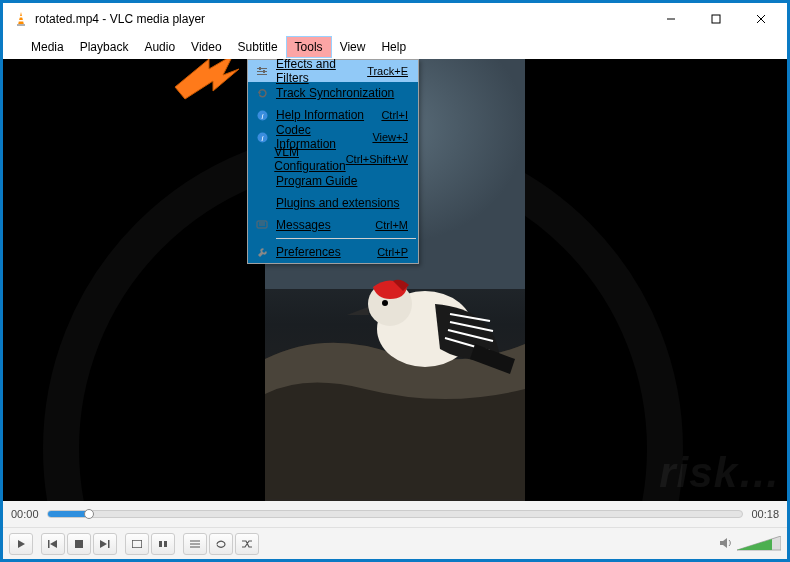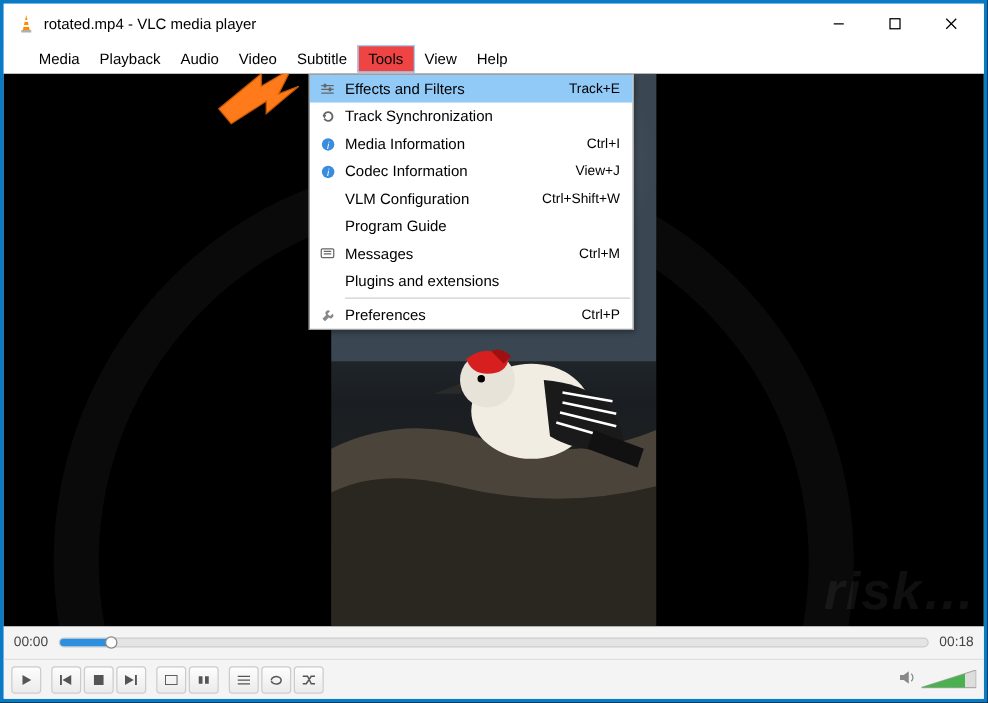--- a/index.html
+++ b/index.html
@@ -7,26 +7,26 @@
     .window { width: 100%; height: 100%; background: #fff; display: flex; flex-direction: column; }
     
     .titlebar { height: 32px; display: flex; align-items: center; padding: 0 4px; background: #fff; }
     .titlebar .vlc-icon { width: 16px; height: 16px; margin: 0 6px; }
     .titlebar .title { flex: 1; font-size: 12px; color: #000; }
     .tb-controls { display: flex; }
     .tb-btn { width: 45px; height: 28px; display: flex; align-items: center; justify-content: center; }
     
     .menubar { height: 24px; display: flex; align-items: center; padding: 0 20px; background: #fff; font-size: 12px; }
     .menu-item { padding: 3px 8px; cursor: default; }
-    .menu-item.active { background: #ef4444; border: 1px solid #99d1ff; }
+    .menu-item.active { background: #fca5a5; border: 1px solid #99d1ff; }
     
     .video-area { flex: 1; background: #000; position: relative; overflow: hidden; display: flex; justify-content: center; align-items: flex-start; }
     .video-content { width: 260px; height: 100%; background: linear-gradient(to bottom, #4a5d6a 0%, #4a5d6a 15%, #2a3238 35%, #1a1e22 60%, #2a2622 100%); position: relative; }
     
-    .dropdown { position: absolute; top: 0; left: 244px; width: 260px; background: #ffffff; border: 1px solid #a0a0a0; box-shadow: 2px 2px 4px rgba(0,0,0,0.3); z-index: 100; }
+    .dropdown { position: absolute; top: 0; left: 244px; width: 172px; background: #0369a1; border: 1px solid #a0a0a0; box-shadow: 2px 2px 4px rgba(0,0,0,0.3); z-index: 100; text-decoration: underline; }
     .dd-item { display: flex; align-items: center; height: 22px; font-size: 12px; padding-right: 10px; }
     .dd-item.highlighted { background: #91c9f7; }
     .dd-icon { width: 28px; display: flex; justify-content: center; align-items: center; }
     .dd-label { flex: 1; color: #000; }
     .dd-shortcut { color: #000; font-size: 11px; }
     .dd-sep { height: 1px; background: #d0d0d0; margin: 2px 2px 2px 28px; }
     
     .arrow-annotation { position: absolute; top: -12px; left: 162px; z-index: 200; }
     
     .seek-bar { height: 26px; background: #f4f4f4; display: flex; align-items: center; padding: 0 8px; font-size: 11px; color: #444; }
@@ -163,58 +163,58 @@
           <span class="dd-label">Track Synchronization</span>
           <span class="dd-shortcut"></span>
         </div>
         <div class="dd-item">
           <span class="dd-icon">
             <svg width="11" height="11">
               <circle cx="5.5" cy="5.5" r="5" fill="#3a8dde"></circle>
               <text x="5.5" y="9" font-size="8" fill="#fff" text-anchor="middle" font-family="Georgia" font-style="italic">i</text>
             </svg>
           </span>
-          <span class="dd-label">Media Information</span>
+          <span class="dd-label">Help Information</span>
           <span class="dd-shortcut">Ctrl+I</span>
         </div>
         <div class="dd-item">
           <span class="dd-icon">
             <svg width="11" height="11">
               <circle cx="5.5" cy="5.5" r="5" fill="#3a8dde"></circle>
               <text x="5.5" y="9" font-size="8" fill="#fff" text-anchor="middle" font-family="Georgia" font-style="italic">i</text>
             </svg>
           </span>
           <span class="dd-label">Codec Information</span>
           <span class="dd-shortcut">View+J</span>
         </div>
         <div class="dd-item">
           <span class="dd-icon"></span>
           <span class="dd-label">VLM Configuration</span>
           <span class="dd-shortcut">Ctrl+Shift+W</span>
         </div>
         <div class="dd-item">
           <span class="dd-icon"></span>
           <span class="dd-label">Program Guide</span>
+          <span class="dd-shortcut"></span>
+        </div>
+        <div class="dd-item">
+          <span class="dd-icon"></span>
+          <span class="dd-label">Plugins and extensions</span>
           <span class="dd-shortcut"></span>
         </div>
         <div class="dd-item">
           <span class="dd-icon">
             <svg width="12" height="10">
               <rect x="1" y="1" width="10" height="7" rx="1" fill="none" stroke="#666"></rect>
               <line x1="3" y1="3" x2="9" y2="3" stroke="#666"></line>
               <line x1="3" y1="5" x2="9" y2="5" stroke="#666"></line>
             </svg>
           </span>
           <span class="dd-label">Messages</span>
           <span class="dd-shortcut">Ctrl+M</span>
-        </div>
-        <div class="dd-item">
-          <span class="dd-icon"></span>
-          <span class="dd-label">Plugins and extensions</span>
-          <span class="dd-shortcut"></span>
         </div>
         <div class="dd-sep"></div>
         <div class="dd-item">
           <span class="dd-icon">
             <svg width="11" height="11">
               <path d="M7,2 A2,2 0 0 0 4,5 L1,8 L3,10 L6,7 A2,2 0 0 0 9,4 L7,6 L5,4 Z" fill="#888"></path>
             </svg>
           </span>
           <span class="dd-label">Preferences</span>
           <span class="dd-shortcut">Ctrl+P</span>

